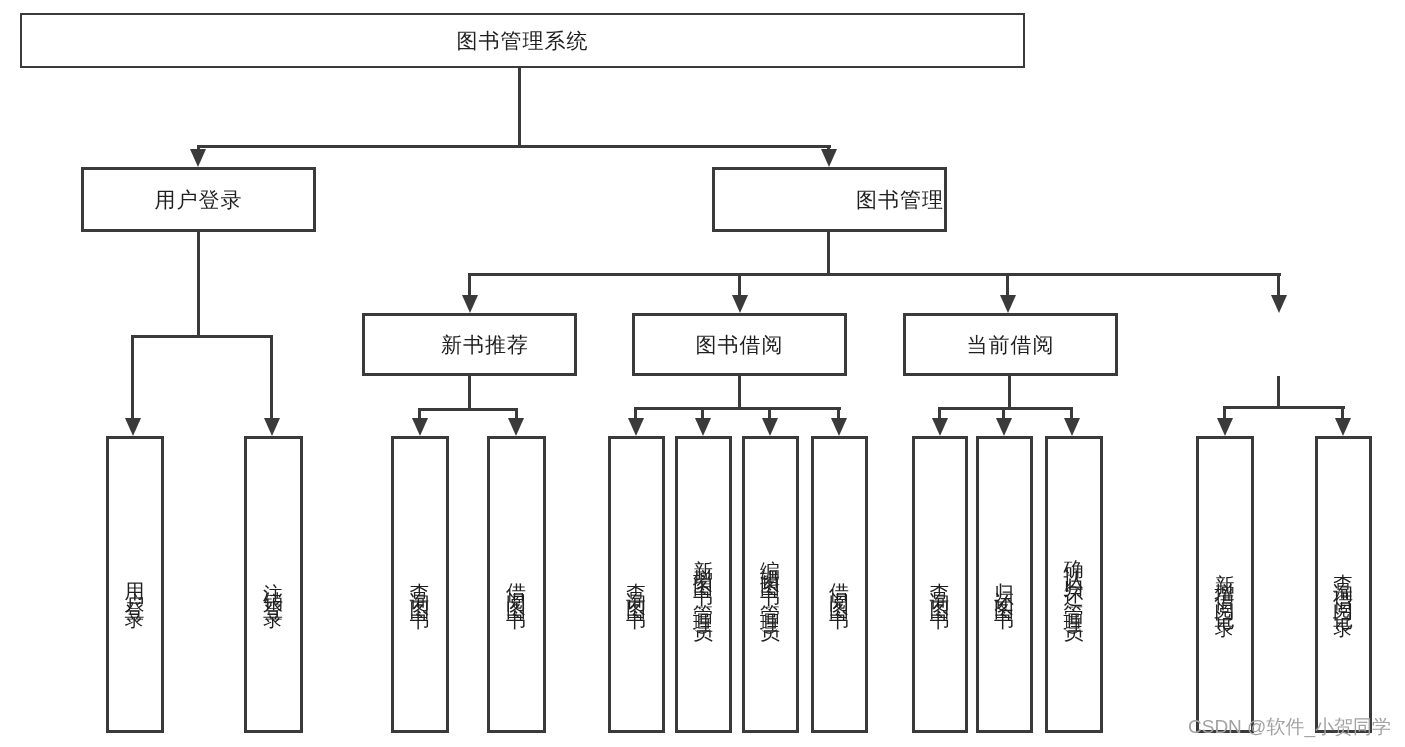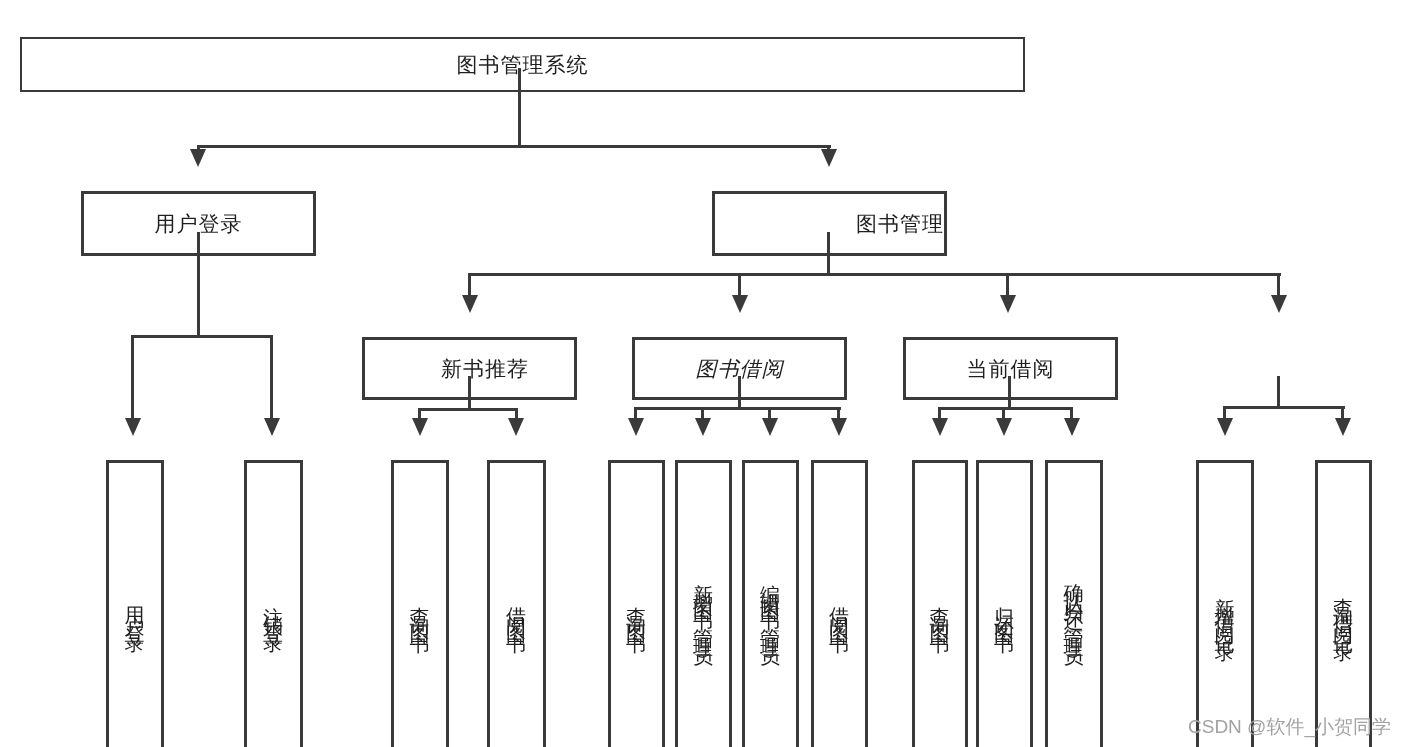--- a/index.html
+++ b/index.html
@@ -15,21 +15,21 @@
     background:var(--background);
     overflow:hidden;
     font-family:"Liberation Sans","DejaVu Sans",sans-serif;
     color:var(--text);
   }
   .box{
     position:absolute;
     box-sizing:border-box;
     border:3px solid var(--line);
     background:var(--background);
-    display:flex;align-items:center;justify-content:center;margin-top:24px;
+    display:flex;align-items:center;justify-content:center;
   }
   .box.root{border-width:2px;}
   .hlabel{
     font-size:21px;
     letter-spacing:1px;
     white-space:nowrap;
   }
   .vtext{
     writing-mode:vertical-rl;
     text-orientation:mixed;
@@ -90,21 +90,21 @@
   <div class="line" style="left:738px;top:273px;width:3px;height:24px;"></div>
   <div class="arrow" style="left:732px;top:295px;"></div>
   <div class="line" style="left:1006px;top:273px;width:3px;height:24px;"></div>
   <div class="arrow" style="left:1000px;top:295px;"></div>
   <div class="line" style="left:1277px;top:273px;width:3px;height:24px;"></div>
   <div class="arrow" style="left:1271px;top:295px;"></div>
 
   <div class="box" style="left:362px;top:313px;width:215px;height:63px;padding-left:31px;">
     <span class="hlabel">新书推荐</span>
   </div>
-  <div class="box" style="left:632px;top:313px;width:215px;height:63px;font-style:italic;">
+  <div class="box" style="left:632px;top:313px;width:215px;height:63px;">
     <span class="hlabel">图书借阅</span>
   </div>
   <div class="box" style="left:903px;top:313px;width:215px;height:63px;">
     <span class="hlabel">当前借阅</span>
   </div>
 
   <div class="line" style="left:468px;top:376px;width:3px;height:32px;"></div>
   <div class="line" style="left:418px;top:408px;width:100px;height:3px;"></div>
   <div class="line" style="left:418px;top:408px;width:3px;height:12px;"></div>
   <div class="arrow" style="left:412px;top:418px;"></div>

